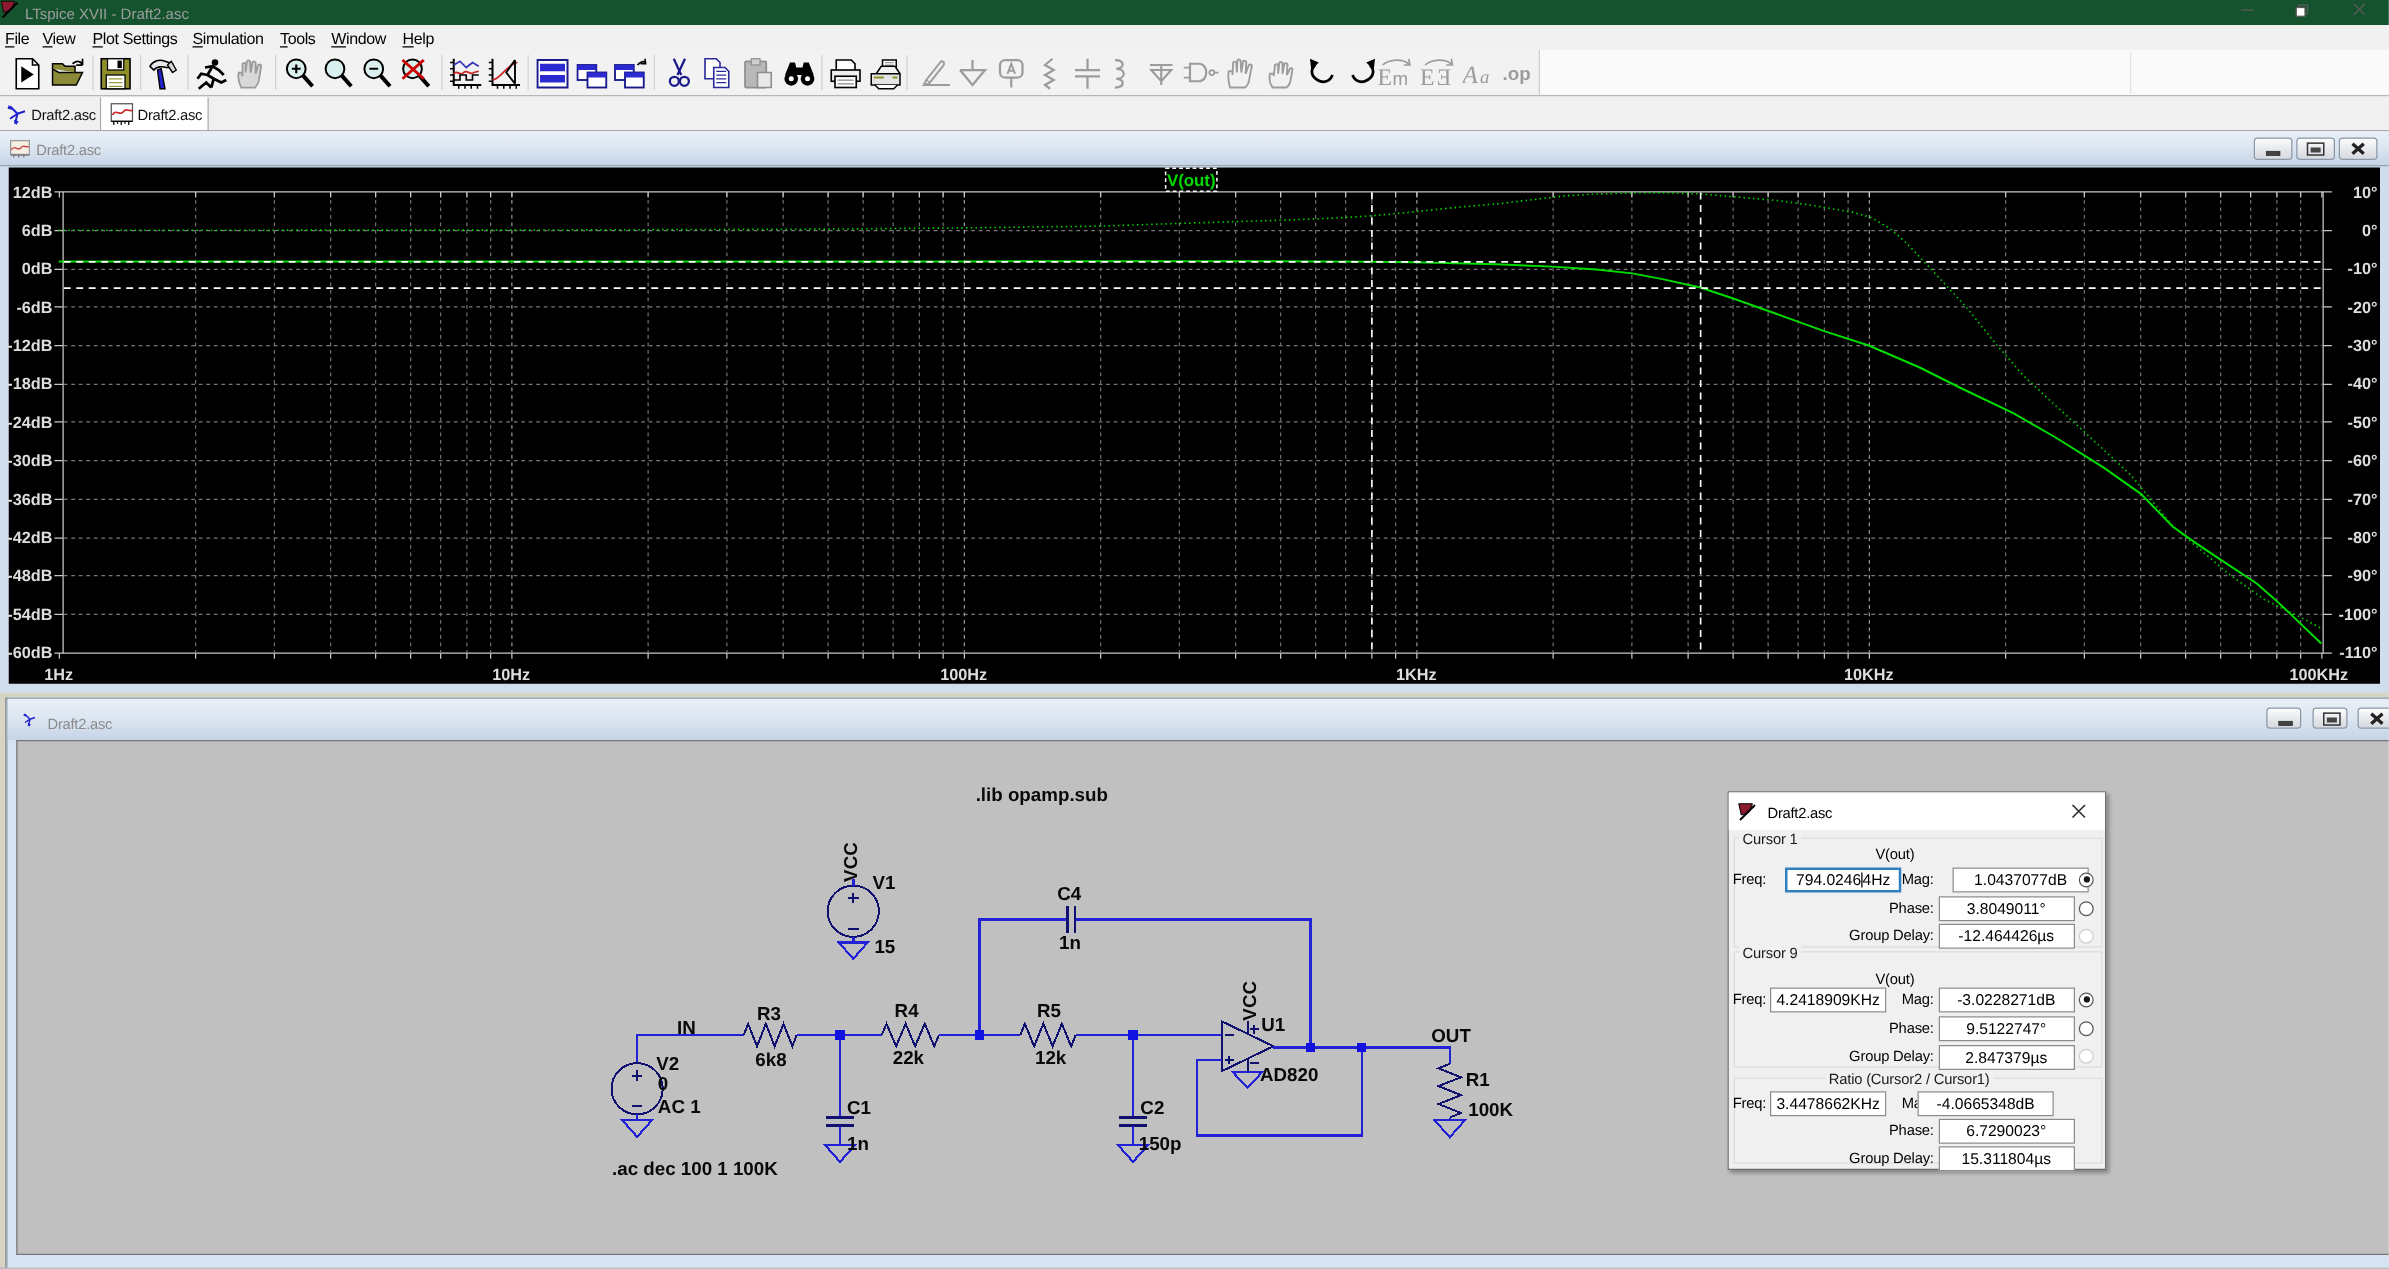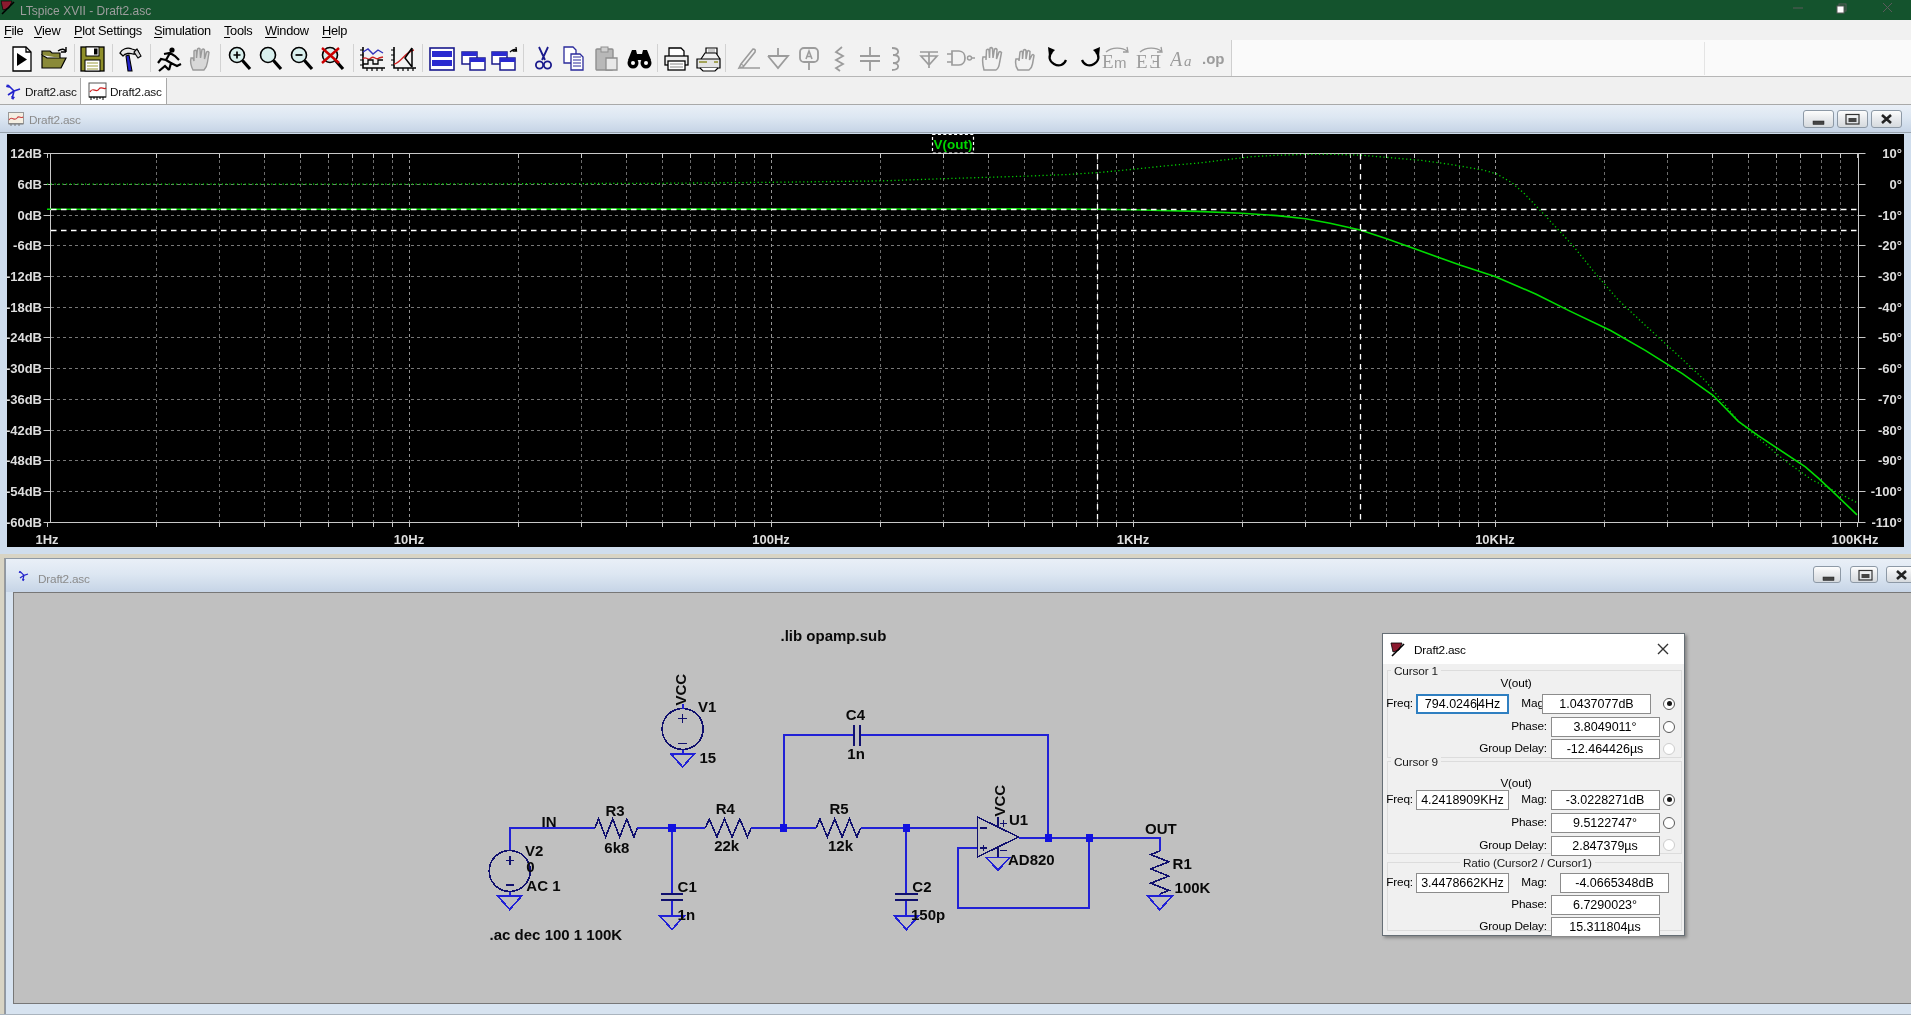--- a/index.html
+++ b/index.html
@@ -29,21 +29,21 @@
 #schclient { position:absolute; left:7px; top:33px; width:1898px; height:412px; background:#c0c0c0; border:1px solid #777; border-right:0; }
 .capbtn { position:absolute; width:31px; height:18px; background:linear-gradient(#fdfdfd,#e9ebee 45%,#d6dade); border:1px solid #8d99a6; border-radius:3px; }
 #dlg { position:absolute; left:1382px; top:633px; width:303px; height:303px; background:#f0f0f0;
   border:1px solid #666e75; box-shadow:2px 2px 3px rgba(60,60,60,0.45); }
 #dlgtitle { position:absolute; left:0; top:0; width:301px; height:30px; background:#ffffff; }
 .dtext { position:absolute; left:31px; top:9px; font-size:11.8px; letter-spacing:-0.2px; color:#000; }
 .gbox { position:absolute; border:1px solid #dcdcdc; }
 .glabel { position:absolute; font-size:11.8px; letter-spacing:-0.15px; color:#1a1a1a; background:#f0f0f0; padding:0 3px; }
 .fldlabel { position:absolute; font-size:11.8px; letter-spacing:-0.15px; color:#000; text-align:right; }
 .fld { position:absolute; height:20px; background:#fff; border:1px solid #8c8c8c; font-size:12.5px; color:#000; text-align:center; line-height:18px; }
-.fld.foc { border:2px solid #2f7fc1; line-height:16px; }
+.fld.foc { border:2px solid #2f7fc1; line-height:16px;margin-left:12px; }
 .caret { display:inline-block; width:1px; height:12px; background:#000; vertical-align:-2px; }
 .radio { position:absolute; width:12px; height:12px; border-radius:50%; background:#fff; border:1px solid #595959; }
 .radio.sel::after { content:""; position:absolute; left:2.5px; top:2.5px; width:5px; height:5px; border-radius:50%; background:#151515; }
 .radio.dis { border-color:#cdcdcd; }
 </style></head>
 <body>
 <div id="titlebar">
   <svg class="abs" style="left:1px;top:0" width="16" height="16" viewBox="0 0 16 16">
     <path d="M0 1 L11 1 L8 8 L2 10 Z" fill="#8b1a2f" stroke="#000" stroke-width="0.7"></path>
     <path d="M13 2 L1 14" stroke="#000" stroke-width="1.6"></path>
@@ -629,21 +629,21 @@
     <div class="gbox" style="left:4px;top:36px;width:295px;height:88px"></div>
     <span class="glabel" style="left:8px;top:30px">Cursor 1</span>
     <div class="gbox" style="left:4px;top:127px;width:295px;height:93px"></div>
     <span class="glabel" style="left:8px;top:121px">Cursor 9</span>
     <div class="gbox" style="left:4px;top:228px;width:295px;height:69px"></div>
     <span class="glabel" style="left:77px;top:222px">Ratio (Cursor2 / Cursor1)</span>
     <span class="fldlabel" style="left:93px;top:42px;width:80px;text-align:center">V(out)</span>
     <span class="fldlabel" style="left:-10px;top:61.5px;width:40px">Freq:</span>
     <div class="fld foc" style="left:33px;top:59.5px;width:93px">794.0246<span class="caret"></span>4Hz</div>
     <span class="fldlabel" style="left:124px;top:61.5px;width:40px">Mag:</span>
-    <div class="fld" style="left:159px;top:59.5px;width:109px">1.0437077dB</div>
+    <div class="fld" style="left:179px;top:59.5px;width:109px">1.0437077dB</div>
     <span class="fldlabel" style="left:109px;top:84.5px;width:55px">Phase:</span>
     <div class="fld" style="left:167.5px;top:82.5px;width:109px">3.8049011°</div>
     <span class="fldlabel" style="left:74px;top:106.5px;width:90px">Group Delay:</span>
     <div class="fld" style="left:167.5px;top:104.5px;width:109px">-12.464426µs</div>
     <div class="radio sel" style="left:280px;top:63.5px"></div>
     <div class="radio" style="left:280px;top:86.5px"></div>
     <div class="radio dis" style="left:280px;top:108.5px"></div>
     <span class="fldlabel" style="left:93px;top:142px;width:80px;text-align:center">V(out)</span>
     <span class="fldlabel" style="left:-10px;top:157.5px;width:40px">Freq:</span>
     <div class="fld" style="left:33px;top:155.5px;width:93px">4.2418909KHz</div>
@@ -652,17 +652,17 @@
     <span class="fldlabel" style="left:109px;top:180.5px;width:55px">Phase:</span>
     <div class="fld" style="left:167.5px;top:178.5px;width:109px">9.5122747°</div>
     <span class="fldlabel" style="left:74px;top:203.5px;width:90px">Group Delay:</span>
     <div class="fld" style="left:167.5px;top:201.5px;width:109px">2.847379µs</div>
     <div class="radio sel" style="left:280px;top:159.5px"></div>
     <div class="radio" style="left:280px;top:182.5px"></div>
     <div class="radio dis" style="left:280px;top:204.5px"></div>
     <span class="fldlabel" style="left:-10px;top:240.5px;width:40px">Freq:</span>
     <div class="fld" style="left:33px;top:238.5px;width:93px">3.4478662KHz</div>
     <span class="fldlabel" style="left:124px;top:240.5px;width:40px">Mag:</span>
-    <div class="fld" style="left:177px;top:238.5px;width:109px">-4.0665348dB</div>
+    <div class="fld" style="left:151px;top:238.5px;width:109px">-4.0665348dB</div>
     <span class="fldlabel" style="left:109px;top:262.5px;width:55px">Phase:</span>
     <div class="fld" style="left:167.5px;top:260.5px;width:109px">6.7290023°</div>
     <span class="fldlabel" style="left:74px;top:284.5px;width:90px">Group Delay:</span>
     <div class="fld" style="left:167.5px;top:282.5px;width:109px">15.311804µs</div>
   </div>
 </body></html>

